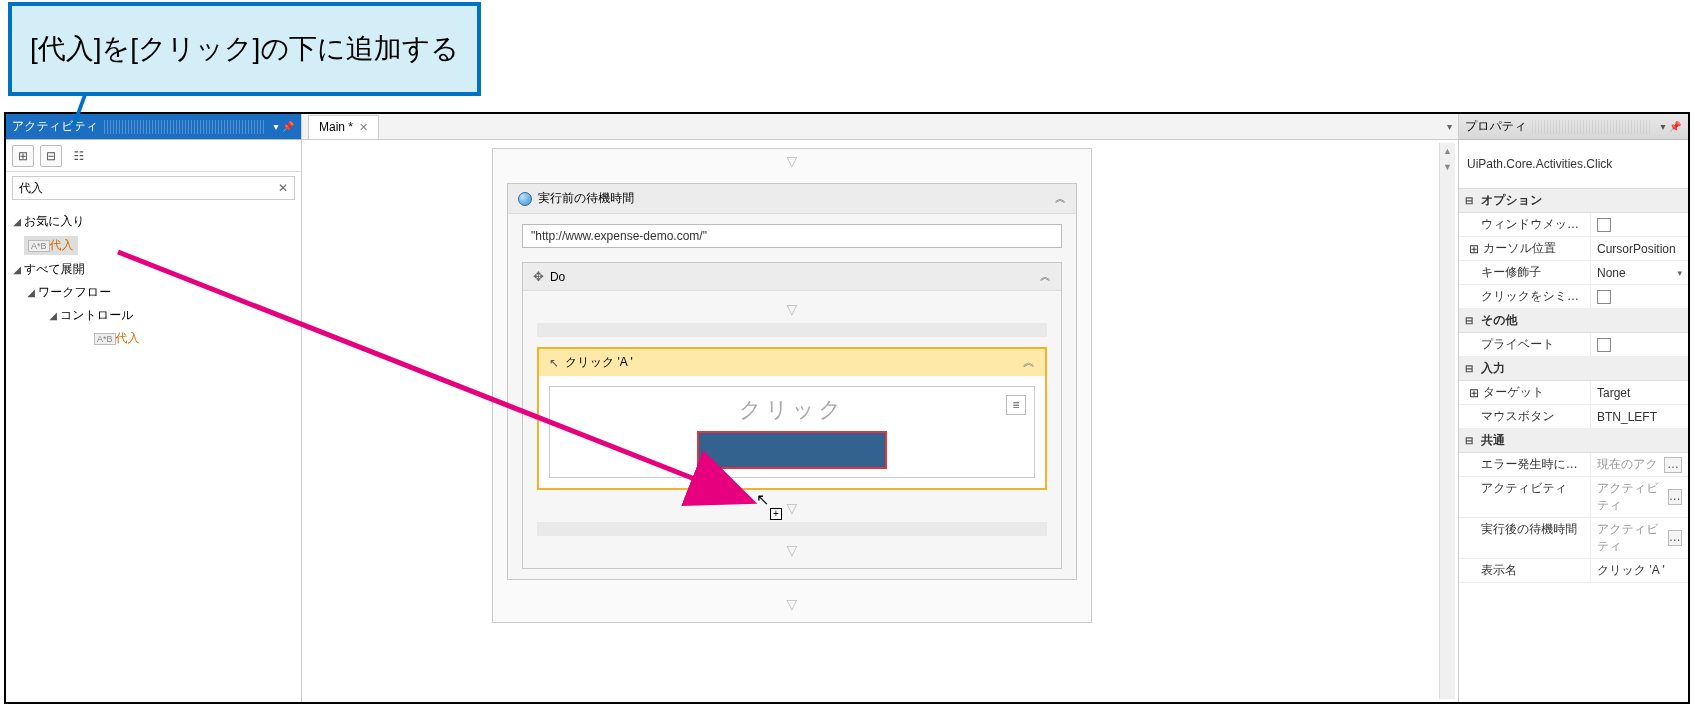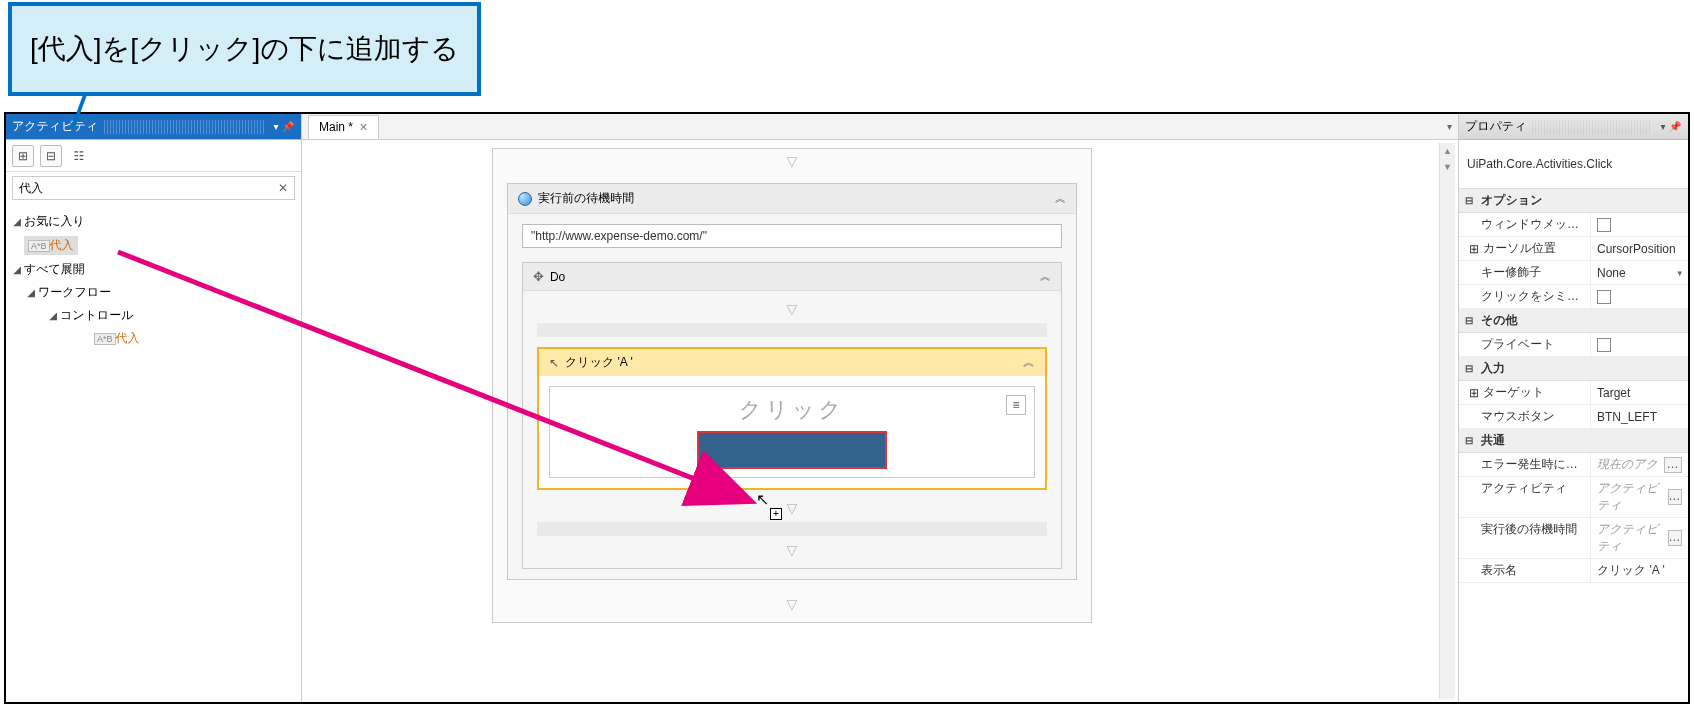--- a/index.html
+++ b/index.html
@@ -62,21 +62,21 @@
 .menu-icon{position:absolute;right:8px;top:8px;border:1px solid #bbb;width:20px;height:20px;display:flex;align-items:center;justify-content:center;background:#fff;color:#555}
 .prop-grid{font-size:12px}
 .prop-selected{padding:17px 8px;border-bottom:1px solid #ddd;color:#333}
 .prop-cat{display:flex;align-items:center;gap:4px;background:#efefef;padding:3px 6px;border-bottom:1px solid #ddd;font-weight:bold;color:#333}
 .prop-cat .exp{font-size:10px;color:#555;width:12px}
 .prop-row{display:flex;border-bottom:1px solid #eee;min-height:24px}
 .prop-row .k{width:132px;padding:3px 6px 3px 22px;color:#333;border-right:1px solid #eee;overflow:hidden;text-overflow:ellipsis;white-space:nowrap}
 .prop-row .k.exp{padding-left:10px;display:flex;gap:4px;align-items:center}
 .prop-row .v{flex:1;padding:3px 6px;color:#333;display:flex;align-items:center;gap:4px}
 .prop-row .v .chk{width:14px;height:14px;border:1px solid #888;background:#fff}
-.prop-row .v.italic{color:#999;font-style:italic}
+.prop-row .v.italic{color:#999;}
 .prop-row .v .dots{margin-left:auto;border:1px solid #bbb;background:#f4f4f4;width:18px;height:16px;text-align:center;line-height:13px;color:#555}
 .prop-row .v .dd{margin-left:auto;color:#666;font-size:9px}
 .globe{width:14px;height:14px;border-radius:50%;background:radial-gradient(circle at 30% 30%,#bde3ff,#3a8dd0);border:1px solid #2a6aa0}
 .move-icon{font-size:13px;color:#666}
 .cursor-icon{font-size:12px;color:#555}
 svg.arrow-drag{position:absolute;z-index:90;pointer-events:none}
 .drag-cursor{position:absolute;font-size:16px;color:#000;z-index:95}
 .drag-plus{position:absolute;border:1px solid #000;width:12px;height:12px;font-size:10px;line-height:10px;text-align:center;background:#fff;z-index:95}
 </style>
 </head>

